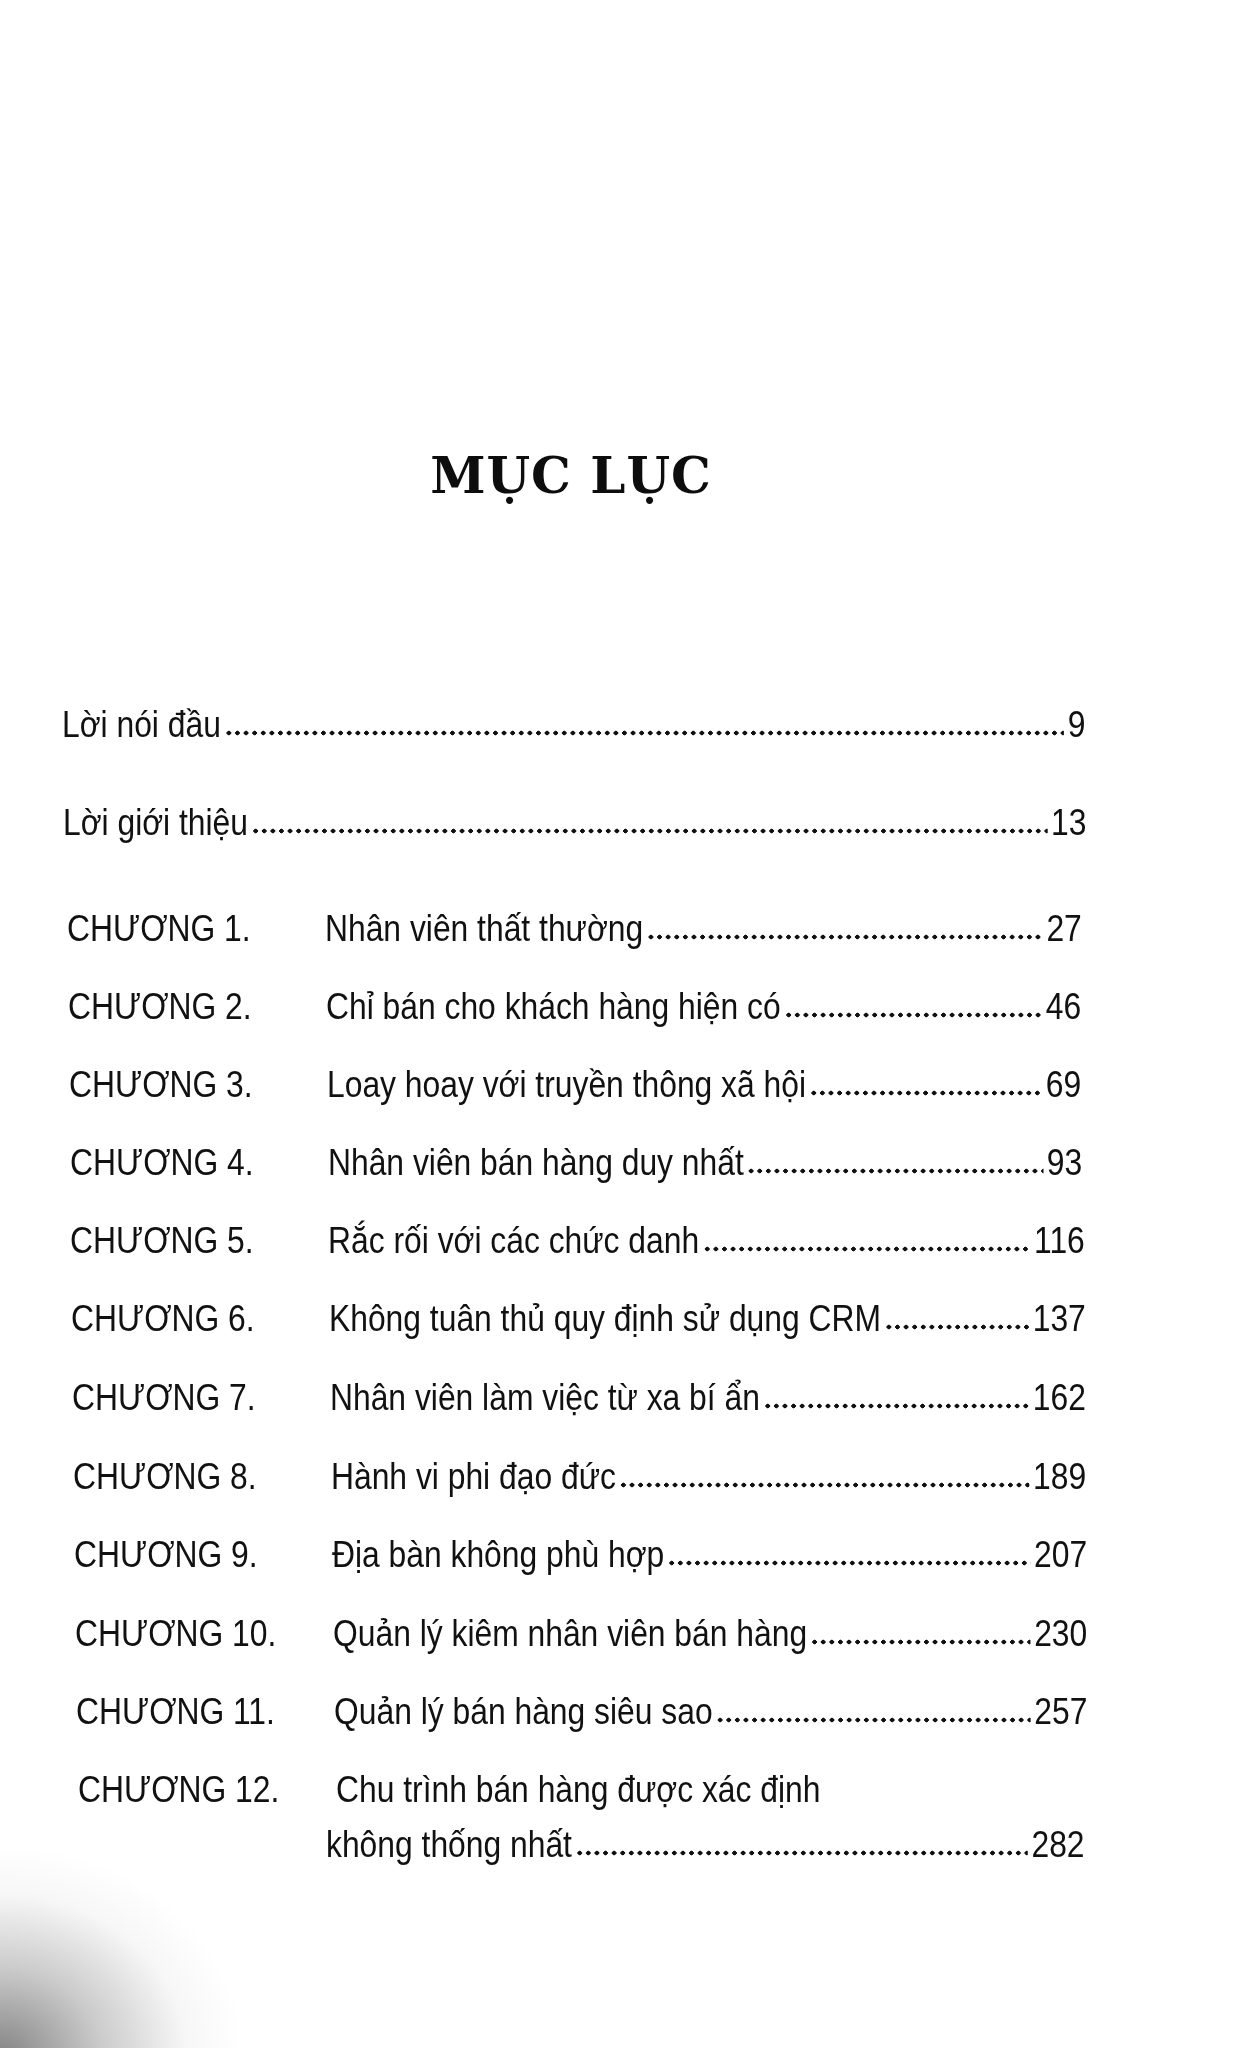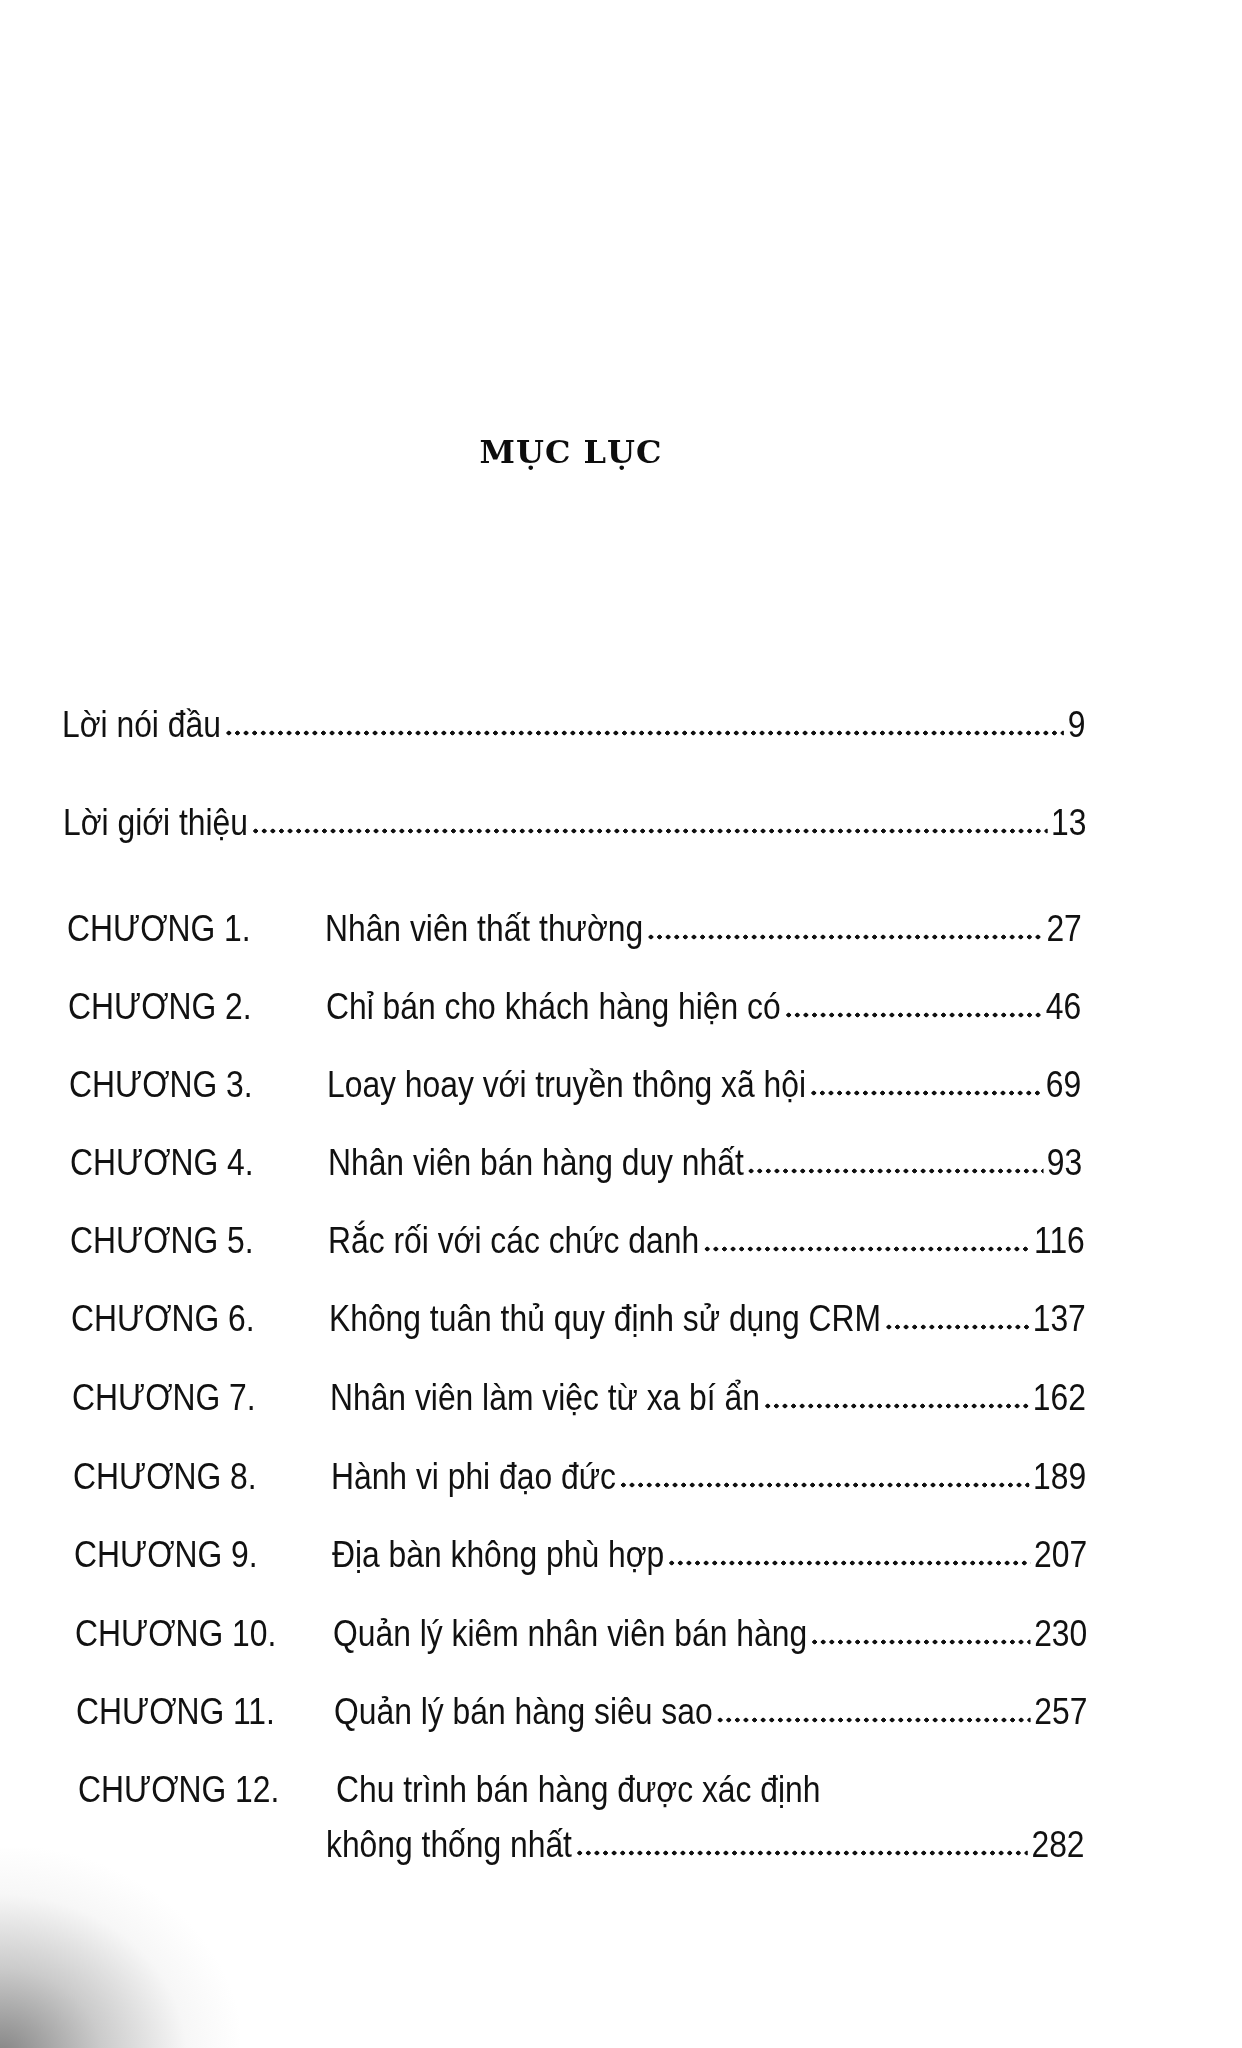--- a/index.html
+++ b/index.html
@@ -8,21 +8,21 @@
     background:#ffffff; color:#111111;
     font-family:"Liberation Sans", "DejaVu Sans", sans-serif;
   }
   .smudge {
     position:absolute; left:-60px; bottom:-60px; width:300px; height:260px;
     background:radial-gradient(ellipse at 20% 80%, rgba(90,90,90,0.75) 0%, rgba(140,140,140,0.45) 30%, rgba(200,200,200,0.15) 55%, rgba(255,255,255,0) 72%);
   }
   .title {
     position:absolute; left:0; width:1242px; top:412px; text-align:center;
     font-family:"DejaVu Serif", "Liberation Serif", serif; font-weight:bold;
-    font-size:32px; letter-spacing:1px; color:#0d0d0d;
+    font-size:50px; letter-spacing:1px; color:#0d0d0d;
     padding-left:-10px;
   }
   .title span { position:relative; left:-50px; }
   .row {
     position:absolute; height:50px; display:flex; align-items:flex-end;
     font-size:37px; line-height:50px; white-space:nowrap;
     transform:scaleX(0.86); transform-origin:left bottom;
   }
   .row .chap { display:inline-block; width:300px; }
   .row .entry { display:flex; align-items:flex-end; flex:1; overflow:hidden; }

